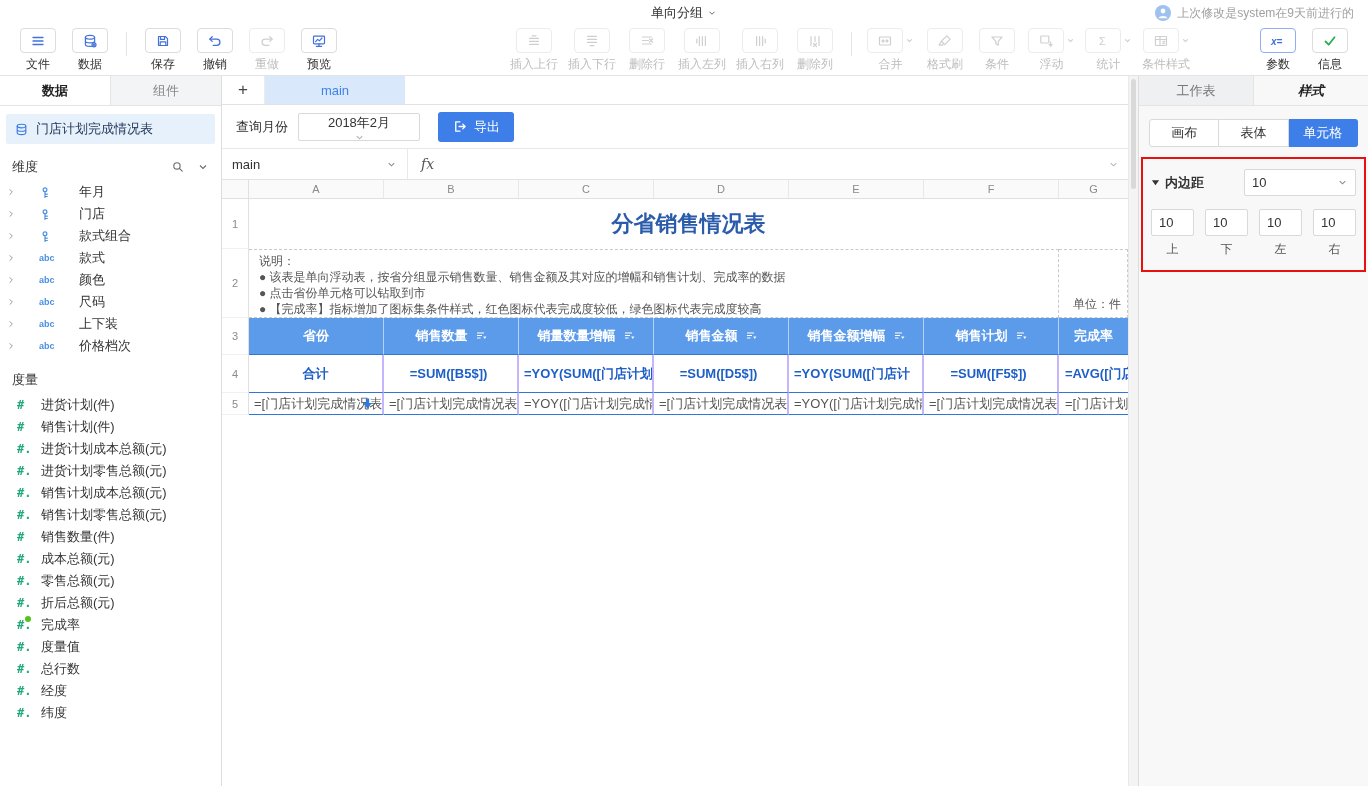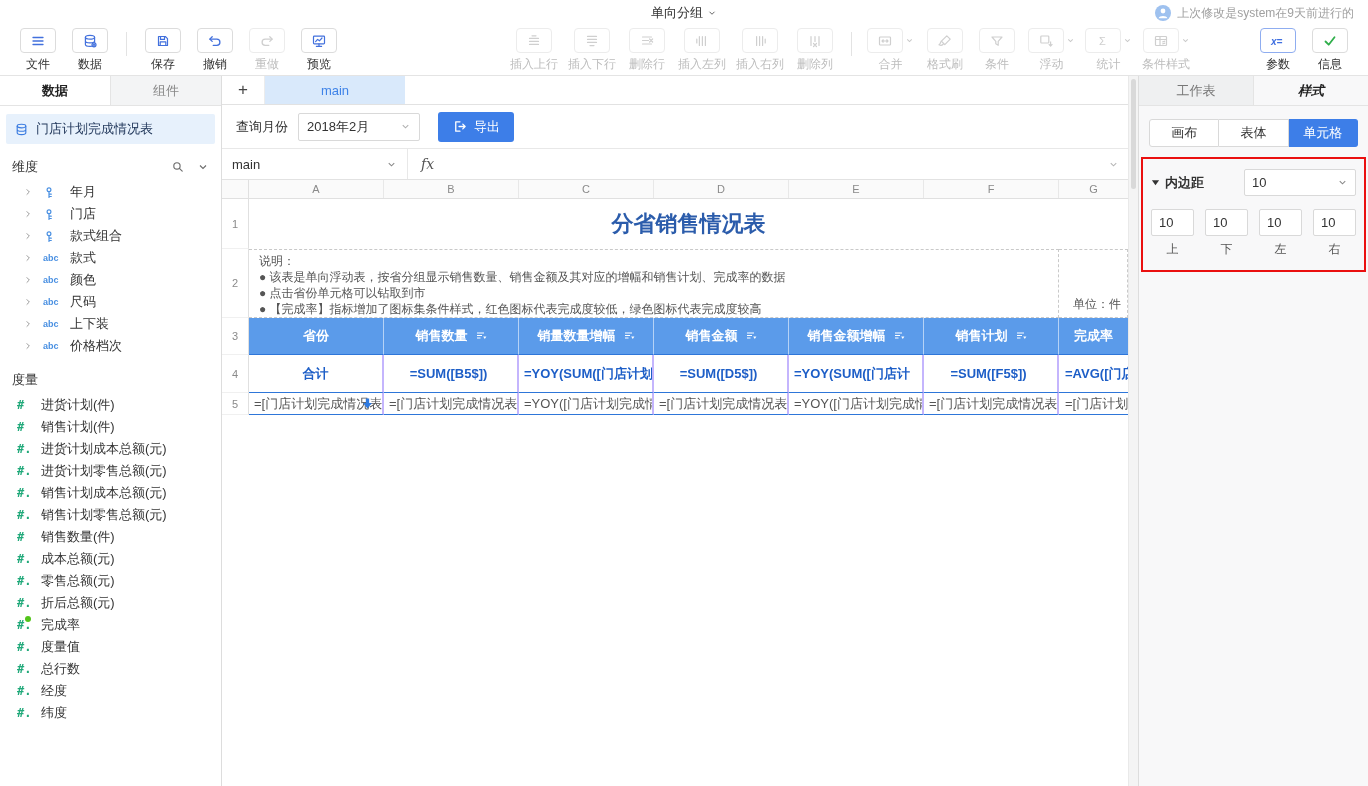--- a/index.html
+++ b/index.html
@@ -26,35 +26,35 @@
   
   .sidebar{position:absolute;left:0;top:76px;width:222px;bottom:0;background:#fff;border-right:1px solid #ddd;box-sizing:border-box;}
   .stabs{height:29px;display:flex;border-bottom:1px solid #e4e4e4;}
   .stab{flex:1;display:flex;align-items:center;justify-content:center;font-size:13px;cursor:pointer;}
   .stab.active{background:#fff;color:#222;font-weight:bold;border-right:1px solid #e4e4e4;}
   .stab.inactive{background:#f3f4f5;color:#888;}
   .dataset{margin:8px 6px 6px;height:30px;background:#e7f1fc;border-radius:2px;display:flex;align-items:center;gap:7px;padding:0 8px;font-size:13px;color:#23395c;cursor:pointer;}
   .secthead{display:flex;align-items:center;padding:8px 12px 5px;font-size:13px;color:#333;}
   .secthead .icons{margin-left:auto;display:flex;align-items:center;gap:12px;color:#6d6d6d;}
   .dimclip{height:182px;overflow:hidden;}
-  .treeitem{height:22px;display:flex;align-items:center;padding-left:24px;gap:9px;font-size:13px;color:#333;cursor:pointer;}
+  .treeitem{height:22px;display:flex;align-items:center;padding-left:7px;gap:22px;font-size:13px;color:#333;cursor:pointer;}
   .expander{color:#9a9a9a;width:10px;}
   .abcicon{font-size:9px;font-weight:bold;color:#4a90e2;width:18px;}
   .keywrap{width:18px;display:flex;justify-content:flex-start;}
   .mitem{height:22px;display:flex;align-items:center;padding-left:17px;gap:9px;font-size:13px;color:#333;cursor:pointer;}
   .hashicon{color:#21a97a;font-size:12px;font-weight:bold;width:15px;position:relative;font-family:"DejaVu Sans Mono",monospace;}
   .gdot{position:absolute;top:-2px;left:8px;width:6px;height:6px;border-radius:50%;background:#52c41a;}
   
   .main{position:absolute;left:222px;top:76px;width:906px;bottom:0;background:#fff;}
   .tabbar{height:28px;display:flex;border-bottom:1px solid #e2e2e2;}
   .plus{width:42px;display:flex;align-items:center;justify-content:center;font-size:17px;color:#444;border-right:1px solid #ececec;cursor:pointer;}
   .maintab{width:140px;background:#d9e9fb;color:#3f83e8;display:flex;align-items:center;justify-content:center;font-size:13px;cursor:pointer;}
   .parambar{height:43px;border-bottom:1px solid #e8e8e8;display:flex;align-items:center;padding:0 14px;gap:10px;}
   .qlabel{font-size:13px;color:#333;}
-  .qselect{width:122px;height:28px;border:1px solid #d9d9d9;border-radius:2px;display:flex;align-items:center;justify-content:space-between;padding:0 8px;box-sizing:border-box;font-size:13px;color:#333;cursor:pointer;}
+  .qselect{width:122px;height:28px;border:1px solid #d9d9d9;border-radius:2px;display:flex;align-items:center;justify-content:space-between;padding:0 8px;box-sizing:border-box;font-size:13px;color:#333;cursor:pointer;flex-direction:column;}
   .exportbtn{margin-left:8px;height:30px;padding:0 14px;background:#3d7ee8;border:none;border-radius:3px;color:#fff;font-size:13px;display:flex;align-items:center;gap:7px;cursor:pointer;}
   .fxbar{height:30px;border-bottom:1px solid #e2e2e2;display:flex;align-items:center;}
   .fxsel{width:186px;height:100%;border-right:1px solid #e8e8e8;display:flex;align-items:center;justify-content:space-between;padding:0 10px;box-sizing:border-box;font-size:13px;color:#333;cursor:pointer;}
   .fxsym{font-style:italic;font-family:"DejaVu Serif",serif;color:#555;padding:0 13px;font-size:14px;}
   .fxinput{flex:1;height:100%;}
   .fxdd{padding:0 9px;color:#b5b5b5;cursor:pointer;}
   
   .colheads{height:18px;display:flex;background:#fafafa;border-bottom:1px solid #e0e0e0;font-size:11px;color:#8a8a8a;}
   .corner{width:27px;border-right:1px solid #e0e0e0;box-sizing:border-box;}
   .ch{width:135px;flex:none;border-right:1px solid #e8e8e8;display:flex;align-items:center;justify-content:center;box-sizing:border-box;cursor:pointer;}

